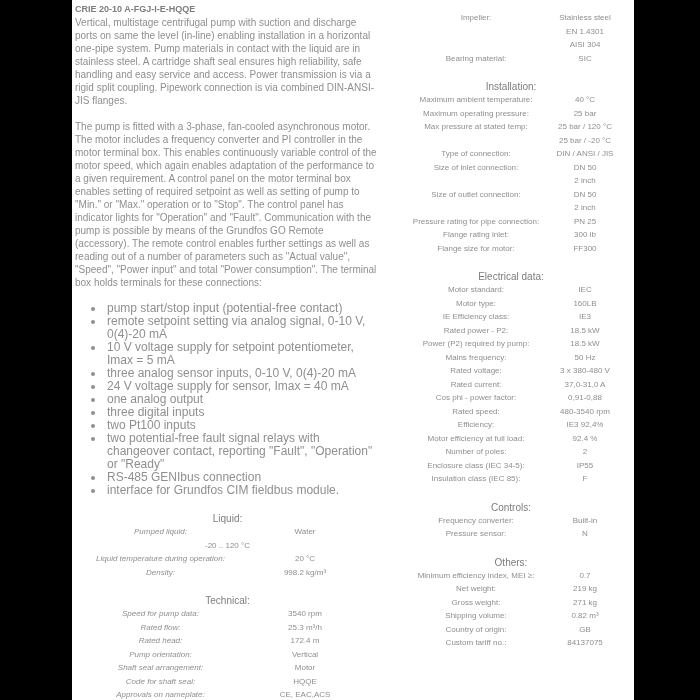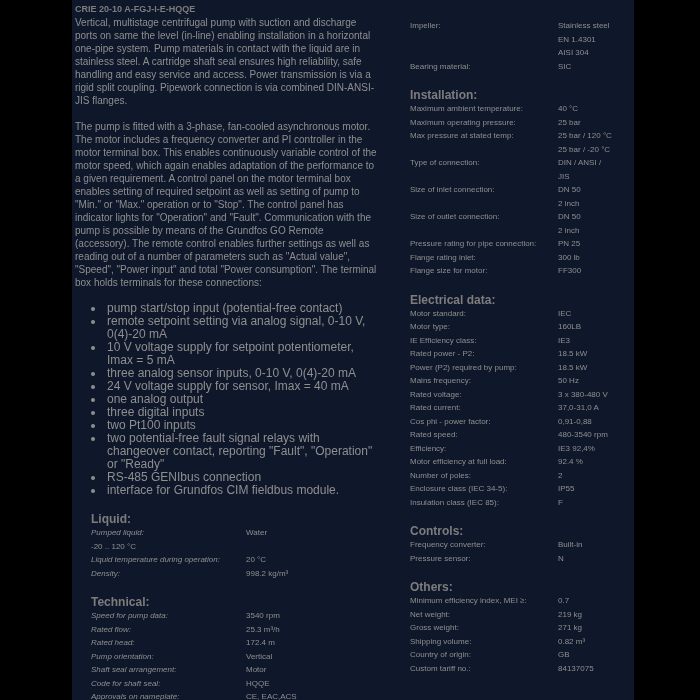--- a/index.html
+++ b/index.html
@@ -10,21 +10,21 @@
     background: #000;
     overflow: hidden;
     font-family: "Liberation Sans", "DejaVu Sans", sans-serif;
   }
   .page {
     position: absolute;
     left: 72px;
     top: 0;
     width: 562px;
     height: 700px;
-    background: #0f172a;
+    background: #ffffff;
     box-sizing: border-box;
     padding: 3px 6px 0 3px;
     display: flex;
     align-items: flex-start;
   }
   .col-left  { width: 305px; margin-right: 14px; flex: none; }
   .col-right { flex: 1; min-width: 0; }
 
   .title {
     font-size: 9px;
@@ -40,25 +40,25 @@
   }
   ul.connections {
     margin: 7px 0 0 0;
     padding: 0 0 0 30px;
     font-size: 12px;
     color: #8f8f8f;
     line-height: 13px;
   }
   ul.connections li { margin: 0; padding: 0 0 0 2px; }
 
-  .section { margin: 16px; }
+  .section { margin: 8px; text-align: center; }
   .heading {
     margin-top: 15px;
-    font-size: 12px;
-    font-weight: bold;
+    font-size: 10px;
+    font-weight: normal;
     color: #7d7d7d;
     line-height: 13px;
   }
   .row {
     display: flex;
     font-size: 8px;
     color: #8f8f8f;
     line-height: 13.5px;
   }
   .row .lbl { flex: none; }

